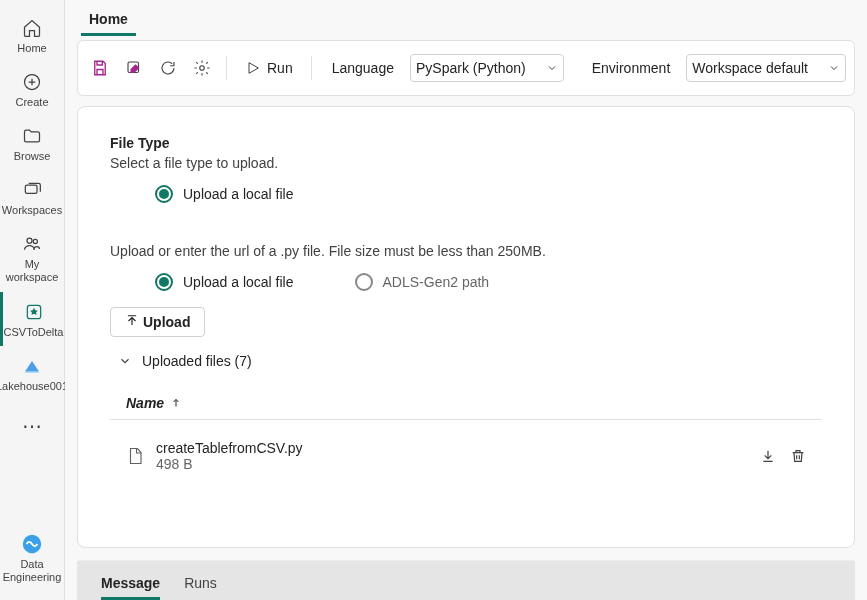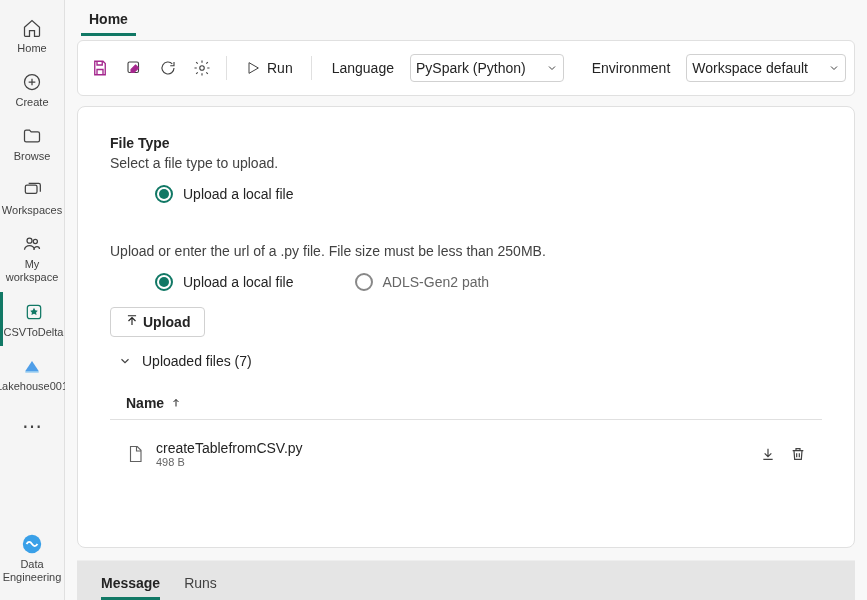--- a/index.html
+++ b/index.html
@@ -24,26 +24,26 @@
 .section-sub { color: #424242; font-size: 14px; margin-bottom: 14px; }
 .radio-row { display: flex; align-items: center; gap: 10px; margin-bottom: 8px; margin-left: 8px; padding-left: 37px; }
 .radio-outer { width: 18px; height: 18px; border-radius: 50%; border: 2px solid #117865; display: flex; align-items: center; justify-content: center; }
 .radio-outer.unselected { border-color: #888; }
 .radio-inner { width: 10px; height: 10px; border-radius: 50%; background: #117865; }
 .req { color: #c50f1f; }
 .info-icon { width: 14px; height: 14px; border: 1px solid #616161; border-radius: 50%; display: inline-flex; align-items: center; justify-content: center; font-size: 10px; color: #616161; margin-left: 4px;}
 .upload-btn { display: inline-flex; gap: 4px; border: 1px solid #d1d1d1; border-radius: 4px; padding: 6px 14px; font-weight: 600; cursor: pointer; margin-top: 8px; }
 .expand-row { display: flex; align-items: center; gap: 10px; margin-top: 16px; margin-left: 8px; cursor: pointer; }
 .file-list { margin-top: 18px; }
-.file-header { display: flex; align-items: center; gap: 6px; font-weight: 600; padding: 8px 16px; border-bottom: 1px solid #e0e0e0; }
+.file-header { display: flex; align-items: center; gap: 6px; font-weight: 600; padding: 8px 16px; border-bottom: 1px solid #e0e0e0; font-style: italic; }
 .file-row { display: flex; align-items: center; padding: 20px 16px; }
 .file-icon { margin-right: 12px; }
 .file-meta { flex: 1; }
 .file-name { font-size: 14px; }
-.file-size { font-size: 11px; color: #666; }
+.file-size { font-size: 14px; color: #666; }
 .file-actions { display: flex; gap: 14px; }
 .bottom-tabs { display: flex; gap: 24px; padding: 14px 24px 0 24px; border-top: 1px solid #eee; margin: 12px 12px 0 12px; background: #e5e5e5; }
 .btab { padding-bottom: 6px; cursor: pointer; color: #424242; }
 .btab.active { font-weight: 600; border-bottom: 3px solid #117865; color: #242424; }
 svg { display: block; }
 </style>
 </head>
 <body>
 
 <div class="left-rail">

